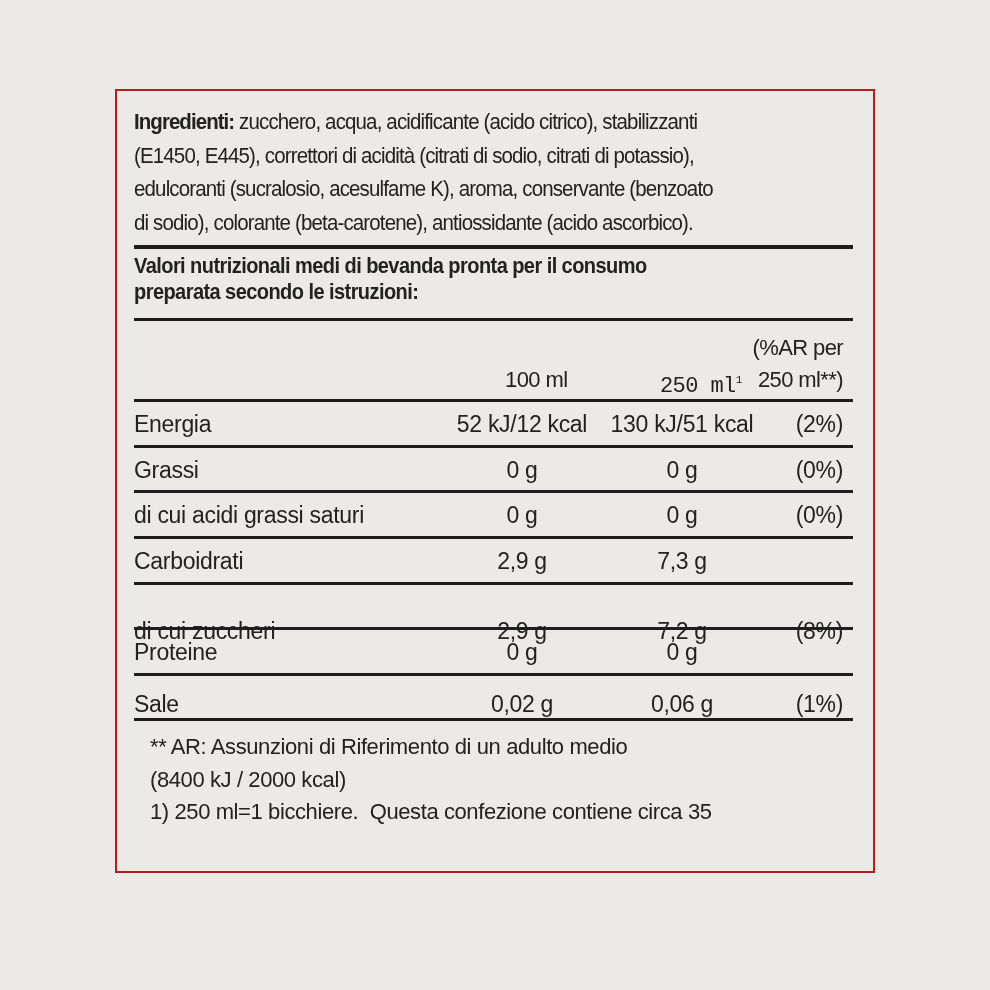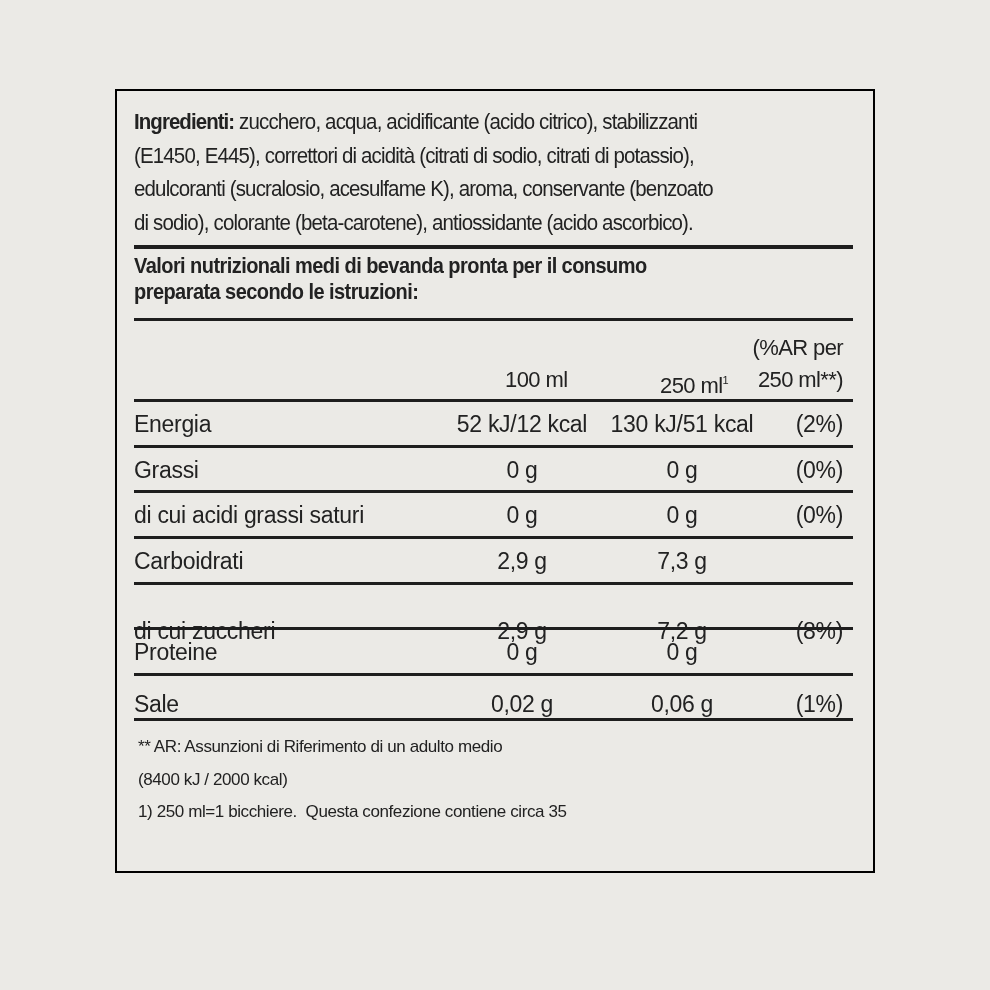--- a/index.html
+++ b/index.html
@@ -14,21 +14,21 @@
     position: relative;
     font-family: "Liberation Sans", "DejaVu Sans", sans-serif;
     color: #222222;
   }
   .label-box {
     position: absolute;
     left: 115px;
     top: 89px;
     width: 756px;
     height: 780px;
-    border: 2px solid #000000;
+    border: 2px solid #b91c1c;
     box-sizing: content-box;
   }
   .inner {
     position: absolute;
     left: 17px;
     right: 20px;
     top: 0;
     bottom: 0;
   }
   
@@ -92,23 +92,23 @@
   }
   .cell.label { left: 0; }
   .cell.c100 { left: 388px; width: 0; display: flex; justify-content: center; }
   .cell.c250 { left: 548px; width: 0; display: flex; justify-content: center; }
   .cell.car { right: 10px; text-align: right; }
   .cell .t { display: inline-block; }
   sup { font-size: 11px; vertical-align: 9px; letter-spacing: 0; }
   
   .footer {
     position: absolute;
-    left: 4px;
+    left: 16px;
     top: 640px;
-    font-size: 17px;
+    font-size: 22px;
     letter-spacing: -0.4px;
     white-space: nowrap;
   }
   .footer .line { display: block; }
 </style>
 </head>
 <body>
 
 <div class="label-box">
   <div class="inner">
@@ -123,21 +123,21 @@
     <div class="rule thick" style="top:154px;"></div>
 
     <div class="nut-heading">
       <span class="line">Valori nutrizionali medi di bevanda pronta per il consumo</span>
       <span class="line">preparata secondo le istruzioni:</span>
     </div>
 
     <div class="rule med" style="top:227px;"></div>
 
     <div class="col-head" style="left:371px; top:273px;">100 ml</div>
-    <div class="col-head" style="left:526px; top:273px;"><span>250 ml</span><sup>1</sup></div>
+    <div class="col-head" style="left:526px; top:273px;font-family:Liberation Mono, monospace;"><span>250 ml</span><sup>1</sup></div>
     <div class="col-head" style="right:10px; top:241px; text-align:right;">
       <div>(%AR per</div>
       <div>250 ml**)</div>
     </div>
 
     <div class="rule med" style="top:308px;"></div>
 
     <div class="row" style="top:311px;">
       <div class="cell label">Energia</div>
       <div class="cell c100">

